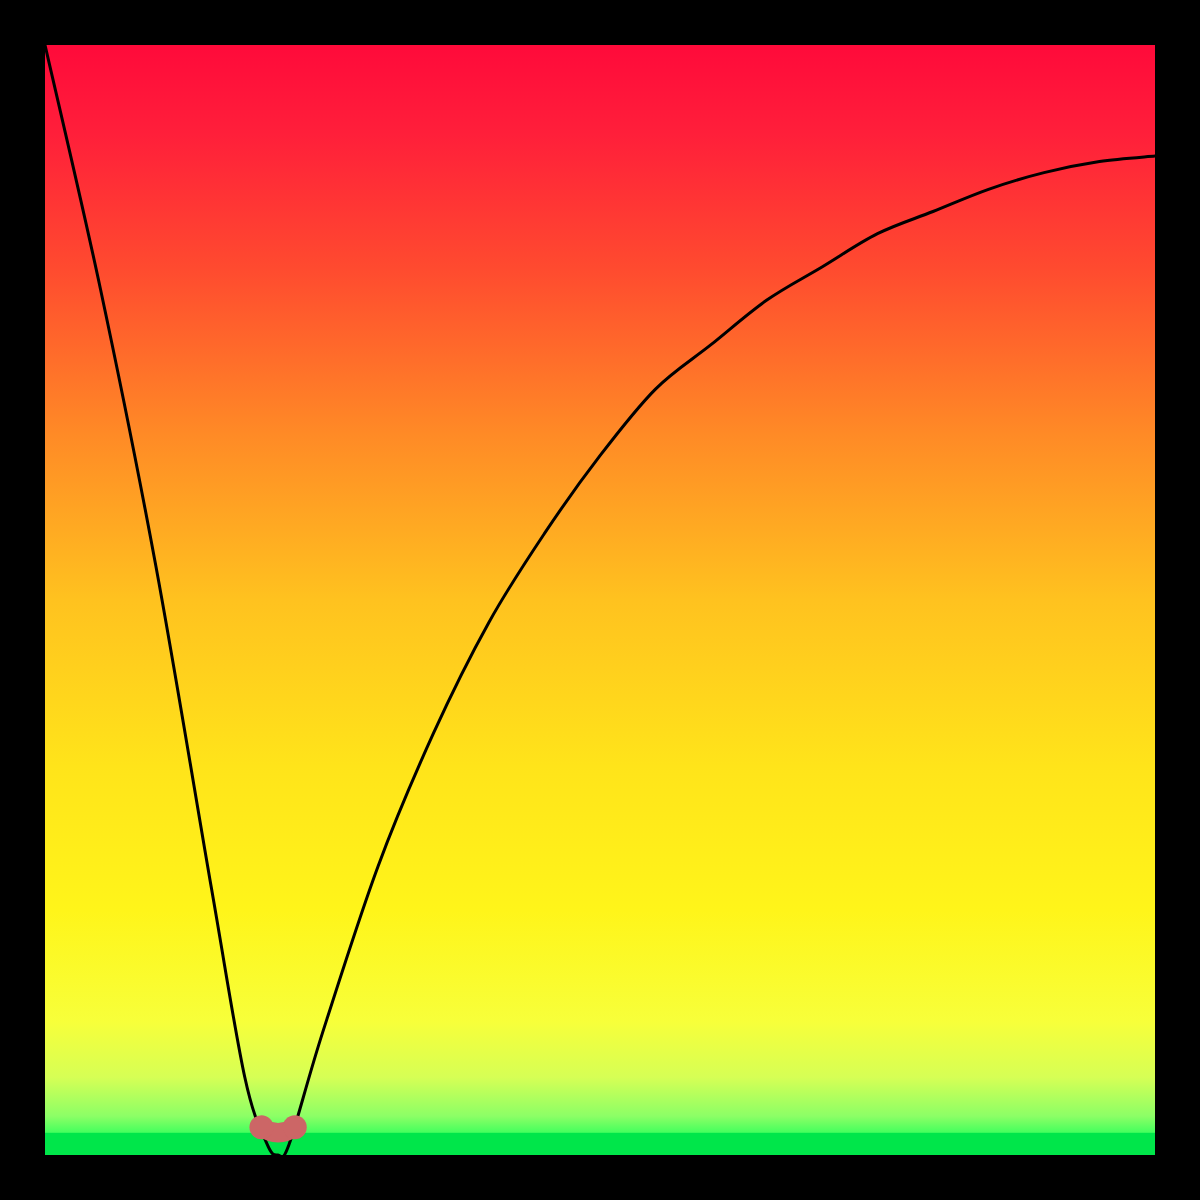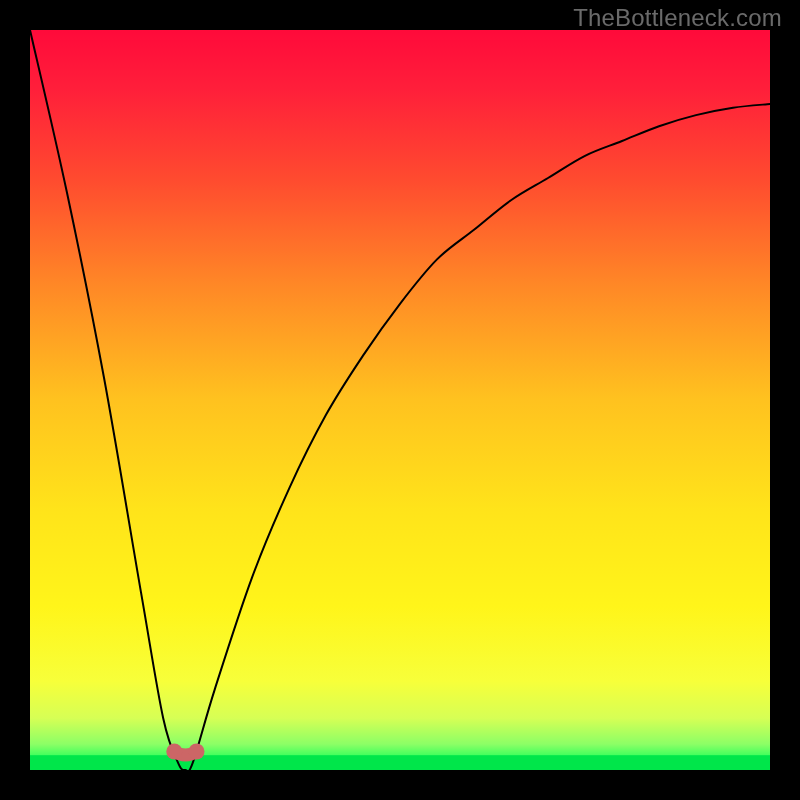--- a/index.html
+++ b/index.html
@@ -34,21 +34,20 @@
     top: 30px;
     width: 740px;
     height: 740px;
     display: block;
   }
 </style>
 </head>
 <body>
 
 <div class="frame">
-  <div class="watermark">TheBottleneck.com</div>
 
   <svg class="plot" viewBox="0 0 740 740" preserveAspectRatio="none">
     <defs>
       <linearGradient id="bg-grad" x1="0" y1="0" x2="0" y2="1">
 
       <stop offset="0.00%" stop-color="#ff0a3a"></stop>
           <stop offset="8.00%" stop-color="#ff1f3a"></stop>
           <stop offset="20.00%" stop-color="#ff4a2f"></stop>
           <stop offset="35.00%" stop-color="#ff8a26"></stop>
           <stop offset="50.00%" stop-color="#ffc21f"></stop>

